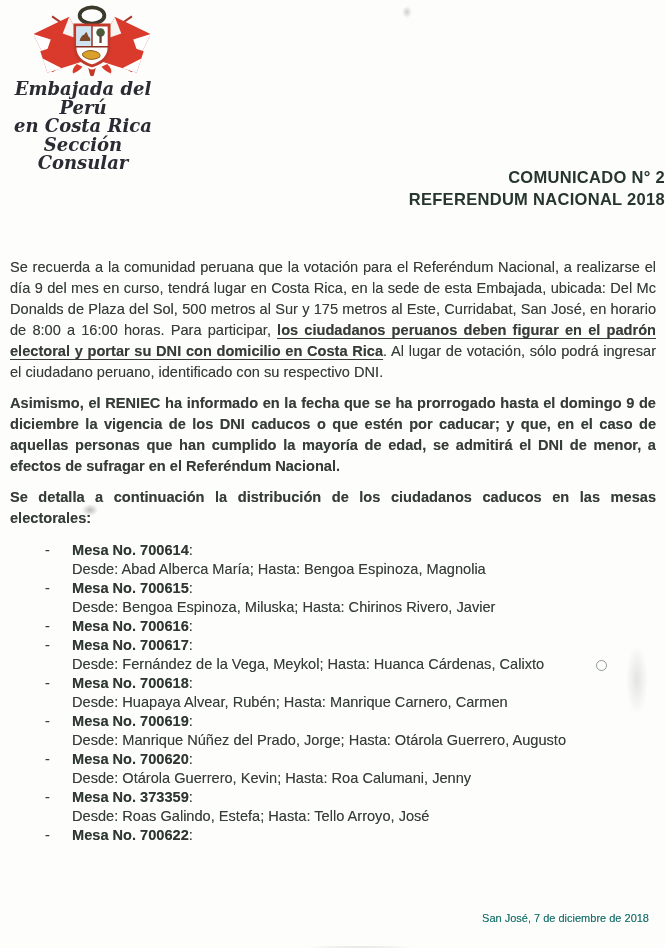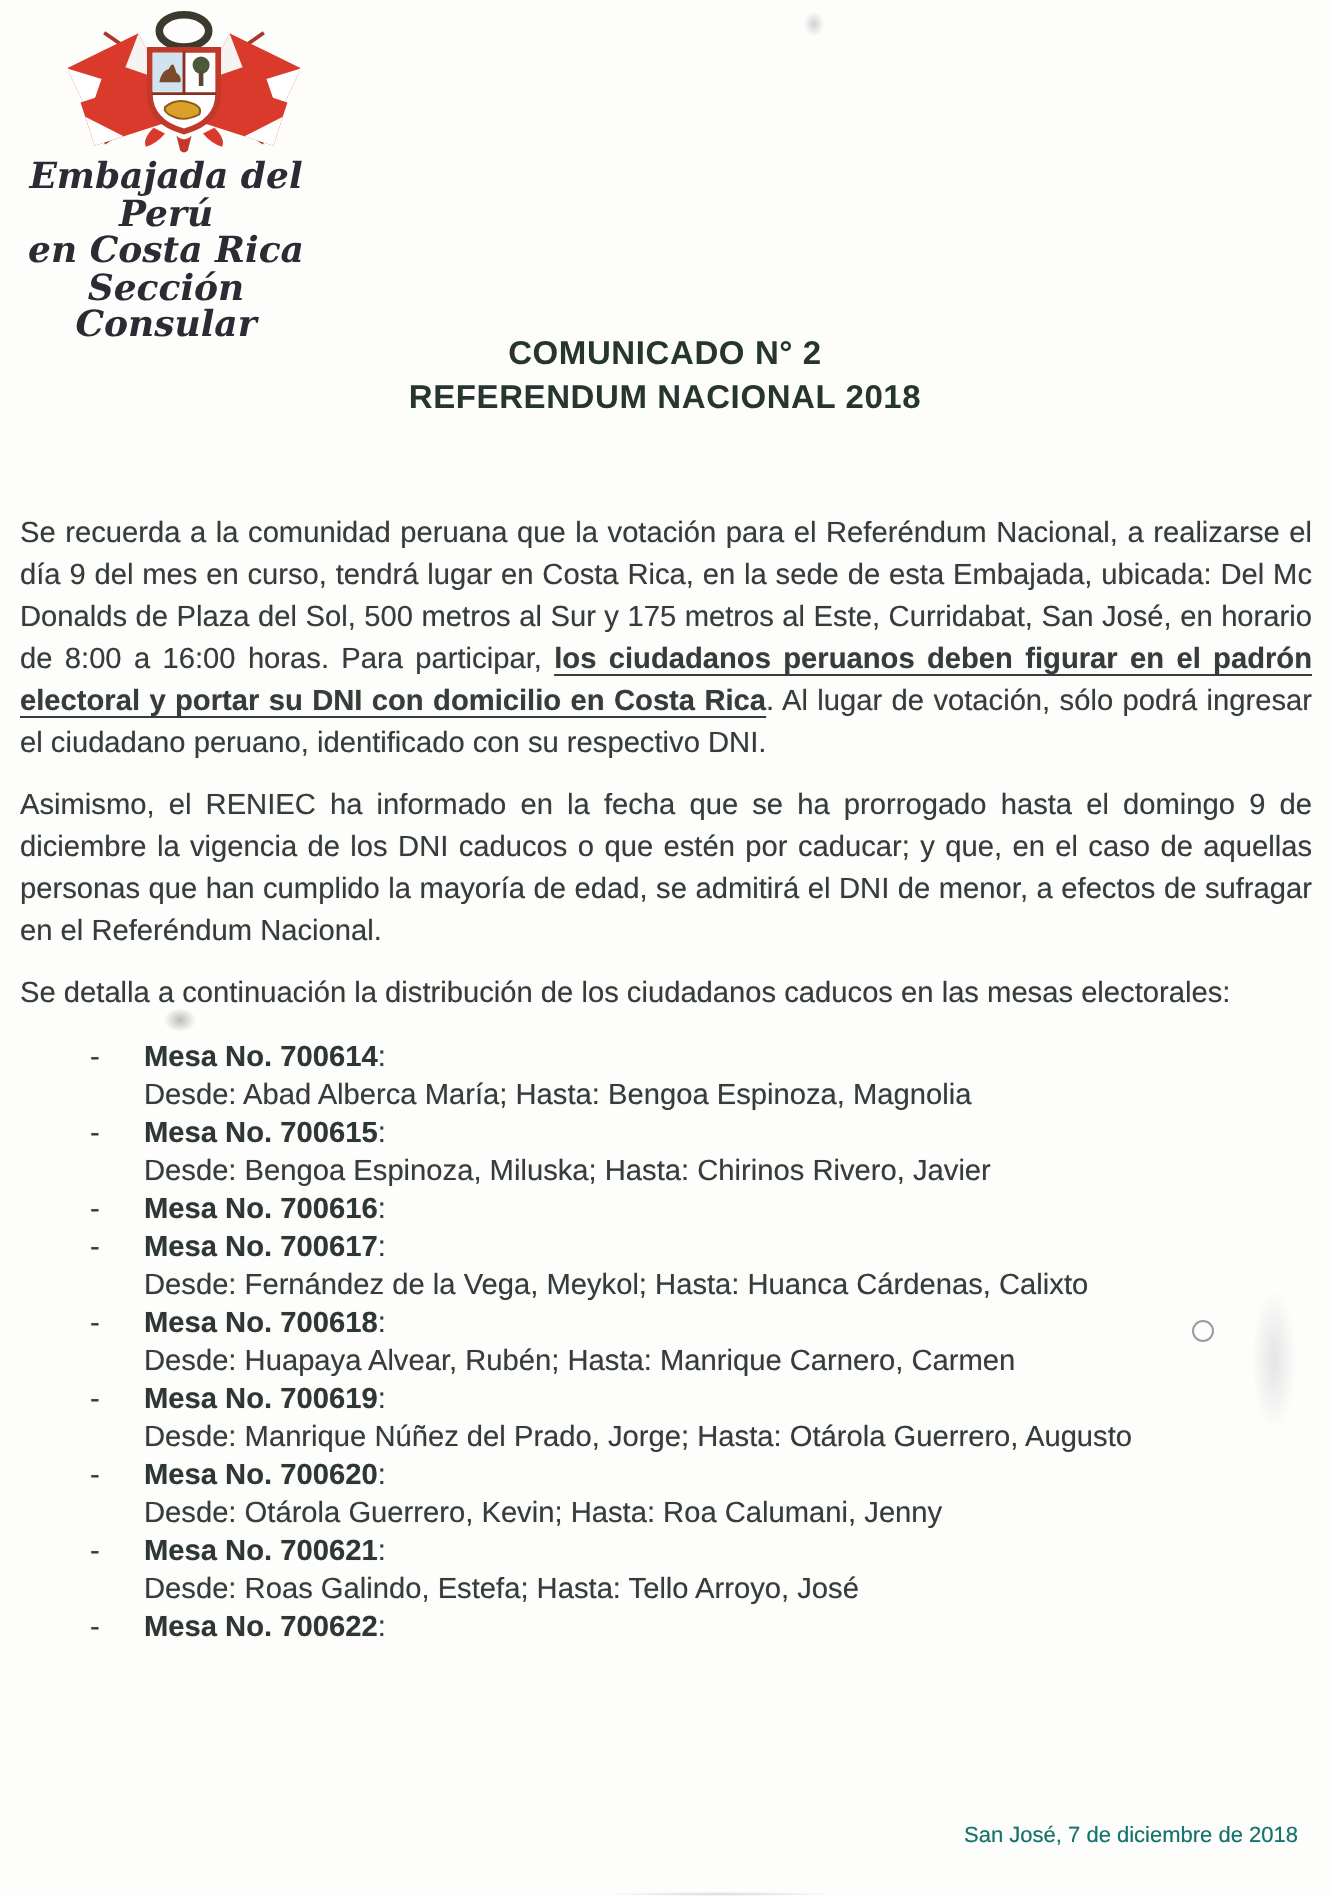--- a/index.html
+++ b/index.html
@@ -17,33 +17,33 @@
     position:absolute;left:4px;top:80px;width:158px;
     text-align:center;
     font-family:"DejaVu Serif", serif;
     font-style:italic;font-weight:600;
     font-size:18px;line-height:18.5px;
     color:#2b2b33;
   }
   
   .title{
     position:absolute;top:166px;left:0;width:665px;
-    text-align:center;font-weight:bold;
+    text-align:right;font-weight:bold;
     font-size:16.5px;line-height:22px;
     color:#27352f;letter-spacing:.3px;
   }
   
   .content{
     position:absolute;top:241px;left:10px;width:646px;
     font-size:14.6px;line-height:21px;
     text-align:justify;
     text-shadow:0 0 .4px rgba(45,55,50,.45);
   }
   .content p{margin:16px 0 0 0;}
-  .content p + p{margin-top:10px;}
+  .content p + p{margin-top:10px;font-weight:bold;}
   .emph{font-weight:bold;text-decoration:underline;text-underline-offset:2.5px;}
   
   .mesa-list{margin-top:12px;line-height:19px;text-align:left;}
   .mesa-head{padding-left:35px;}
   .mesa-dash{display:inline-block;width:27px;}
   .mesa-label{font-weight:bold;color:#2e3733;}
   .mesa-detail{padding-left:62px;}
   
   .dateline{
     position:absolute;top:912px;right:16px;
@@ -159,21 +159,21 @@
     <div class="mesa-head"><span class="mesa-dash">-</span><span class="mesa-label">Mesa No. 700619</span><span class="mesa-colon">:</span></div>
     <div class="mesa-detail">Desde: Manrique Núñez del Prado, Jorge; Hasta: Otárola Guerrero, Augusto</div>
   </div>
 
   <div class="mesa">
     <div class="mesa-head"><span class="mesa-dash">-</span><span class="mesa-label">Mesa No. 700620</span><span class="mesa-colon">:</span></div>
     <div class="mesa-detail">Desde: Otárola Guerrero, Kevin; Hasta: Roa Calumani, Jenny</div>
   </div>
 
   <div class="mesa">
-    <div class="mesa-head"><span class="mesa-dash">-</span><span class="mesa-label">Mesa No. 700621</span><span class="mesa-colon">:</span></div>
+    <div class="mesa-head"><span class="mesa-dash">-</span><span class="mesa-label">Mesa No. 373359</span><span class="mesa-colon">:</span></div>
     <div class="mesa-detail">Desde: Roas Galindo, Estefa; Hasta: Tello Arroyo, José</div>
   </div>
 
   <div class="mesa">
     <div class="mesa-head"><span class="mesa-dash">-</span><span class="mesa-label">Mesa No. 700622</span><span class="mesa-colon">:</span></div>
   </div>
 </div>
   </div>
 
   <div class="dateline">San José, 7 de diciembre de 2018</div>

